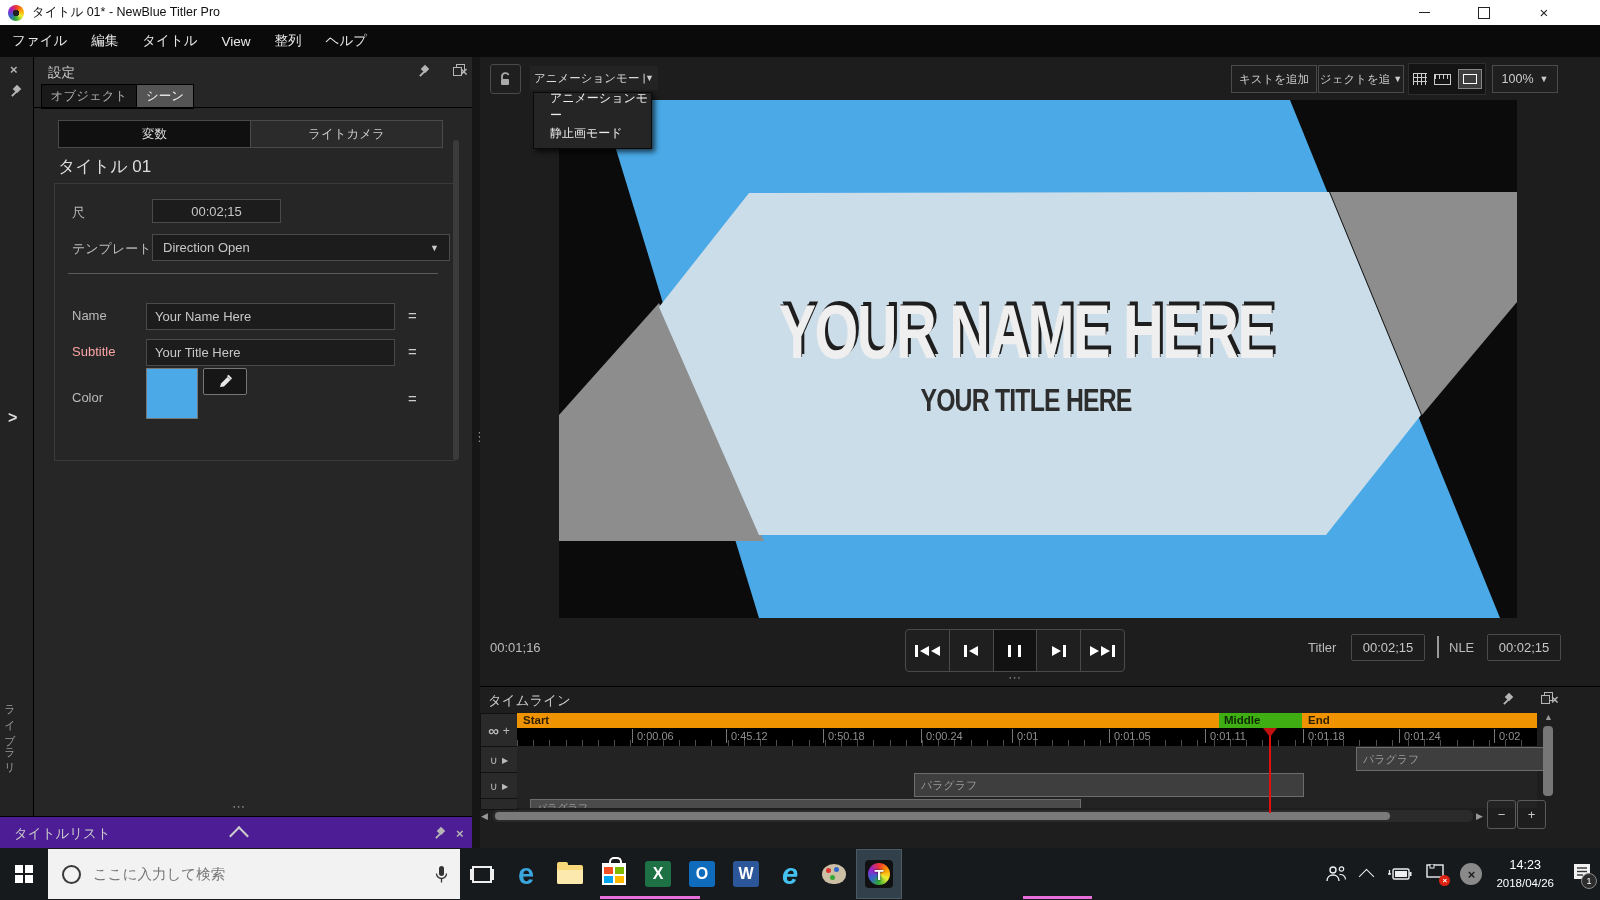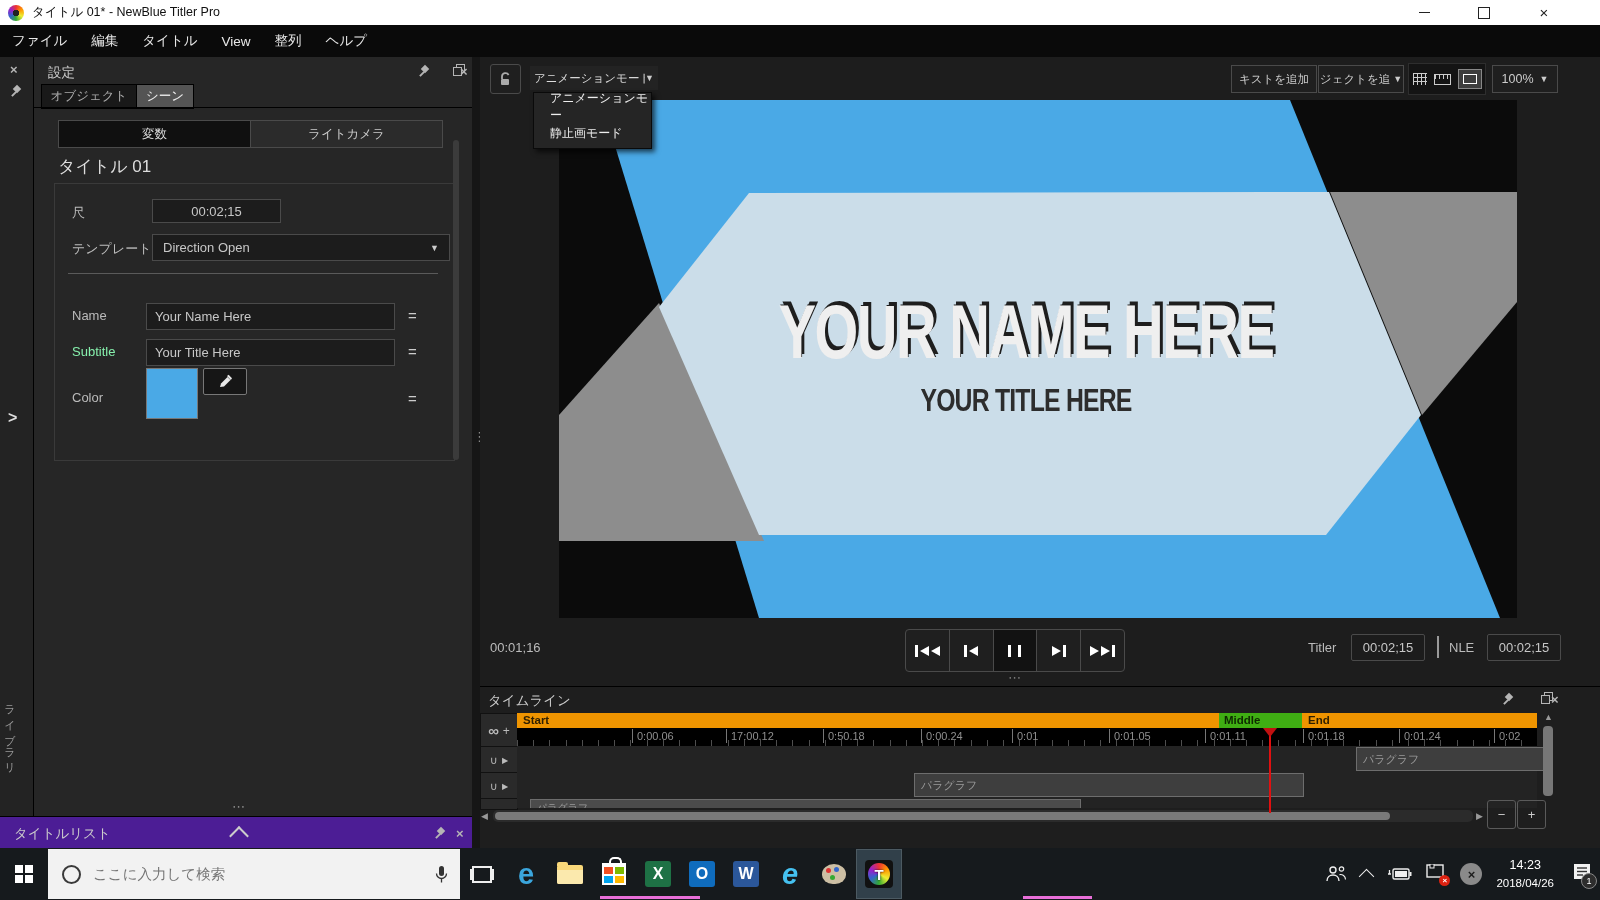--- a/index.html
+++ b/index.html
@@ -112,21 +112,21 @@
     <div class="ab inp" style="left:118px;top:177px;width:286px;height:25px;display:flex;align-items:center;padding-left:10px">
       <span>Direction Open</span>
       <span class="caret" style="margin-left:auto;margin-right:10px">▼</span>
     </div>
     <div class="ab" style="left:34px;top:216px;width:370px;border-top:1px solid #5a5a5a"></div>
     
     <span class="ab" style="left:38px;top:251px;color:#bbb">Name</span>
     <input class="ab inp" style="left: 112px; top: 246px; width: 237px; height: 23px; padding-left: 8px;" value="Your Name Here">
     <span class="ab eq" style="left:374px;top:250px">=</span>
     
-    <span class="ab" style="left:38px;top:287px;color:#86efac">Subtitle</span>
+    <span class="ab" style="left:38px;top:287px;color:#fca5a5">Subtitle</span>
     <input class="ab inp" style="left: 112px; top: 282px; width: 237px; height: 23px; padding-left: 8px;" value="Your Title Here">
     <span class="ab eq" style="left:374px;top:286px">=</span>
     
     <span class="ab" style="left:38px;top:333px;color:#bbb">Color</span>
     <div class="ab" style="left:112px;top:311px;width:50px;height:49px;background:var(--accent-blue);border:1px solid #777"></div>
     <div class="ab" style="left:169px;top:311px;width:42px;height:25px;border:1px solid #777;background:#161616;border-radius:2px;display:flex;align-items:center;justify-content:center">
       <svg width="15" height="15" viewBox="0 0 15 15">
           <path d="M2 13l1-3.5 6.5-6.5 3 3L6 12.5z" fill="#e8e8e8"></path>
           <path d="M9 2l1.6-1.2L14 4.2 12.8 6z" fill="#e8e8e8"></path>
         </svg>
@@ -250,21 +250,21 @@
     <span class="ab" style="left:6px;top:1px;font-size:11.5px;color:#2e1f00;font-weight:bold">Start</span>
     <div class="ab" style="left:702px;top:0;width:83px;height:32px;background:var(--timeline-green)">
       <span style="position:absolute;left:5px;top:1px;font-size:11.5px;color:#0e2a00;font-weight:bold">Middle</span>
     </div>
     <span class="ab" style="left:791px;top:1px;font-size:11.5px;color:#2e1f00;font-weight:bold">End</span>
   </div>
 
   <div class="ab" style="left:517px;top:728px;width:1020px;height:18px;background:#000000">
     <div class="ab" style="left:0;bottom:0;width:1020px;height:6px;background:repeating-linear-gradient(90deg,#4e4e4e 0 1px,transparent 1px 16.2px)"></div>
     <span class="tick" style="left:115px">0:00.06</span>
-    <span class="tick" style="left:209px">17:00.12</span>
+    <span class="tick" style="left:209px">0:45.12</span>
     <span class="tick" style="left:306px">0:50.18</span>
     <span class="tick" style="left:404px">0:00.24</span>
     <span class="tick" style="left:495px">0:01</span>
     <span class="tick" style="left:592px">0:01.05</span>
     <span class="tick" style="left:688px">0:01.11</span>
     <span class="tick" style="left:786px">0:01.18</span>
     <span class="tick" style="left:882px">0:01.24</span>
     <span class="tick" style="left:977px">0:02</span>
   </div>
 

